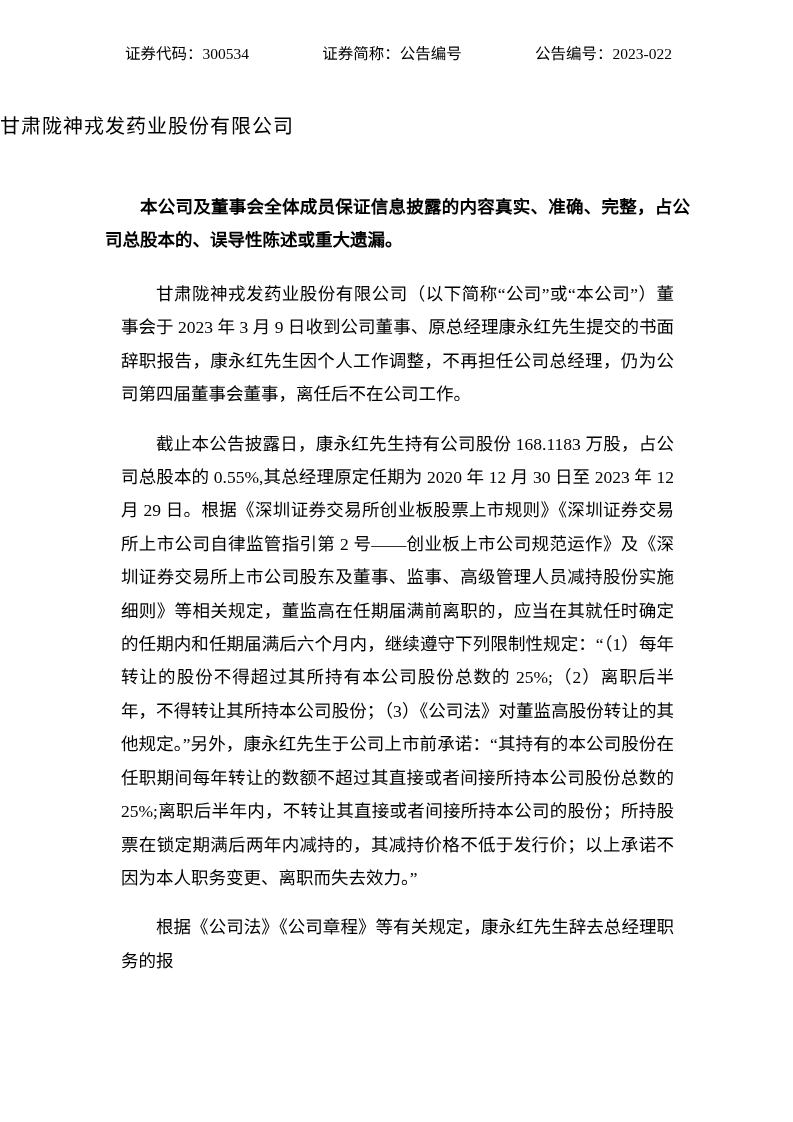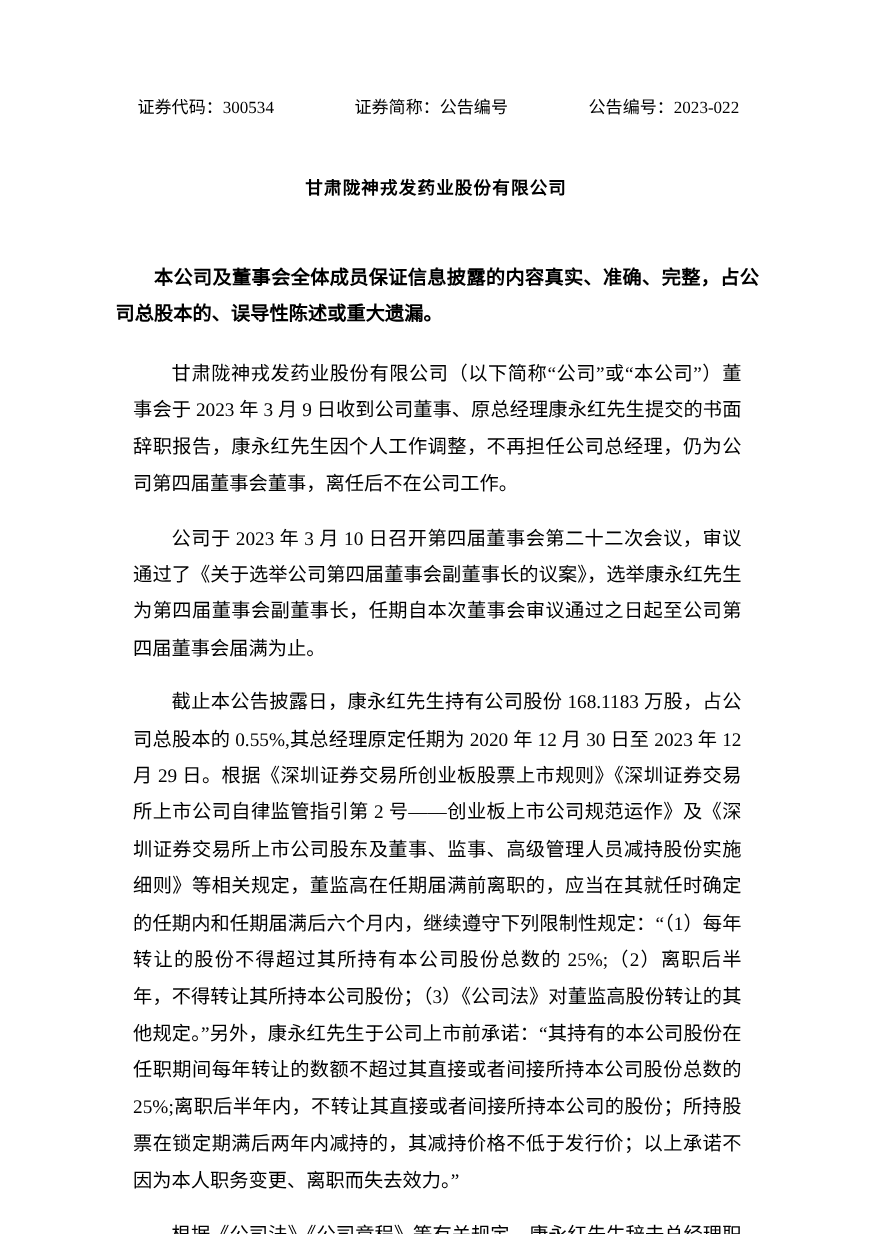--- a/index.html
+++ b/index.html
@@ -14,30 +14,29 @@
     background: #ffffff;
     color: #000000;
     font-family: "Liberation Serif", "DejaVu Serif", serif;
     overflow: hidden;
     box-sizing: border-box;
   }
   .header-row {
     display: flex;
     justify-content: space-between;
     margin: 0 121px 0 125px;
-    padding-top: 88px;
+    padding-top: 43px;
     font-size: 15.5px;
     line-height: 22px;
     white-space: nowrap;
   }
   .title {
     margin: 39px 0 0 0;
-    text-align: center;
-    font-size: 16px;
-    font-weight: 700;
+    font-size: 20px;
+    font-weight: 400;
     line-height: 45px;
     letter-spacing: 1px;
   }
   .title .title-line {
     display: block;
   }
   .statement {
     margin: 42px 103px 0 105px;
     font-size: 17.5px;
     font-weight: 700;
@@ -68,18 +67,17 @@
   </div>
 
   <h1 class="title">
     <span class="title-line">甘肃陇神戎发药业股份有限公司</span>
   </h1>
 
   <p class="statement">本公司及董事会全体成员保证信息披露的内容真实、准确、完整，占公司总股本的、误导性陈述或重大遗漏。</p>
 
   <div class="body">
     <p>甘肃陇神戎发药业股份有限公司（以下简称“公司”或“本公司”）董事会于 2023 年 3 月 9 日收到公司董事、原总经理康永红先生提交的书面辞职报告，康永红先生因个人工作调整，不再担任公司总经理，仍为公司第四届董事会董事，离任后不在公司工作。</p>
-    <p>公司于 2023 年 3 月 10 日召开第四届董事会第二十二次会议，审议通过了《关于选举公司第四届董事会副董事长的议案》，选举康永红先生为第四届董事会副董事长，任期自本次董事会审议通过之日起至公司第四届董事会届满为止。</p>
     <p>截止本公告披露日，康永红先生持有公司股份 168.1183 万股，占公司总股本的 0.55%,其总经理原定任期为 2020 年 12 月 30 日至 2023 年 12 月 29 日。根据《深圳证券交易所创业板股票上市规则》《深圳证券交易所上市公司自律监管指引第 2 号——创业板上市公司规范运作》及《深圳证券交易所上市公司股东及董事、监事、高级管理人员减持股份实施细则》等相关规定，董监高在任期届满前离职的，应当在其就任时确定的任期内和任期届满后六个月内，继续遵守下列限制性规定：“（1）每年转让的股份不得超过其所持有本公司股份总数的 25%;（2）离职后半年，不得转让其所持本公司股份；（3）《公司法》对董监高股份转让的其他规定。”另外，康永红先生于公司上市前承诺：“其持有的本公司股份在任职期间每年转让的数额不超过其直接或者间接所持本公司股份总数的 25%;离职后半年内，不转让其直接或者间接所持本公司的股份；所持股票在锁定期满后两年内减持的，其减持价格不低于发行价；以上承诺不因为本人职务变更、离职而失去效力。”</p>
     <p>根据《公司法》《公司章程》等有关规定，康永红先生辞去总经理职务的报</p>
   </div>
 
 </div>
 
 </body></html>

